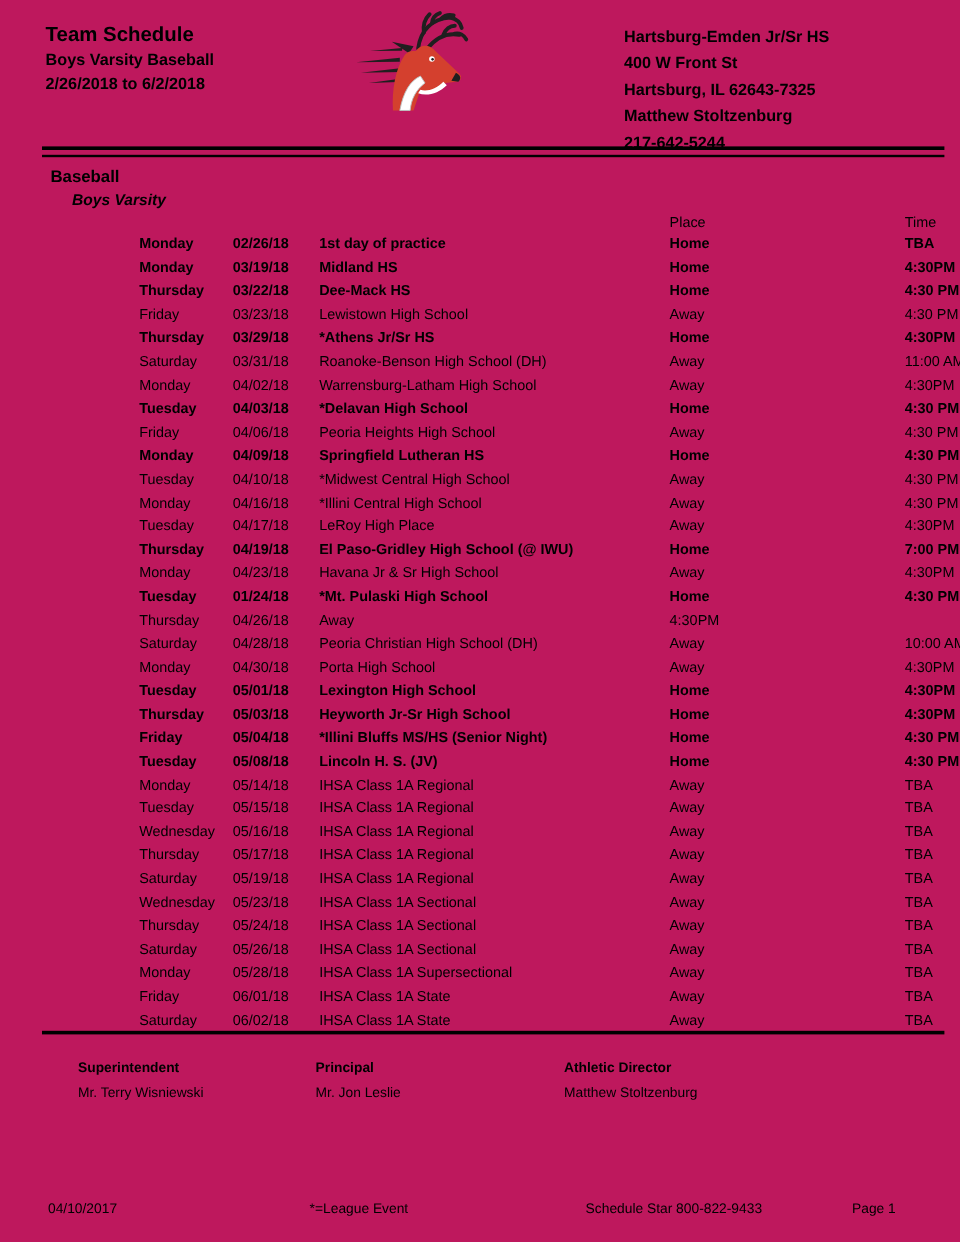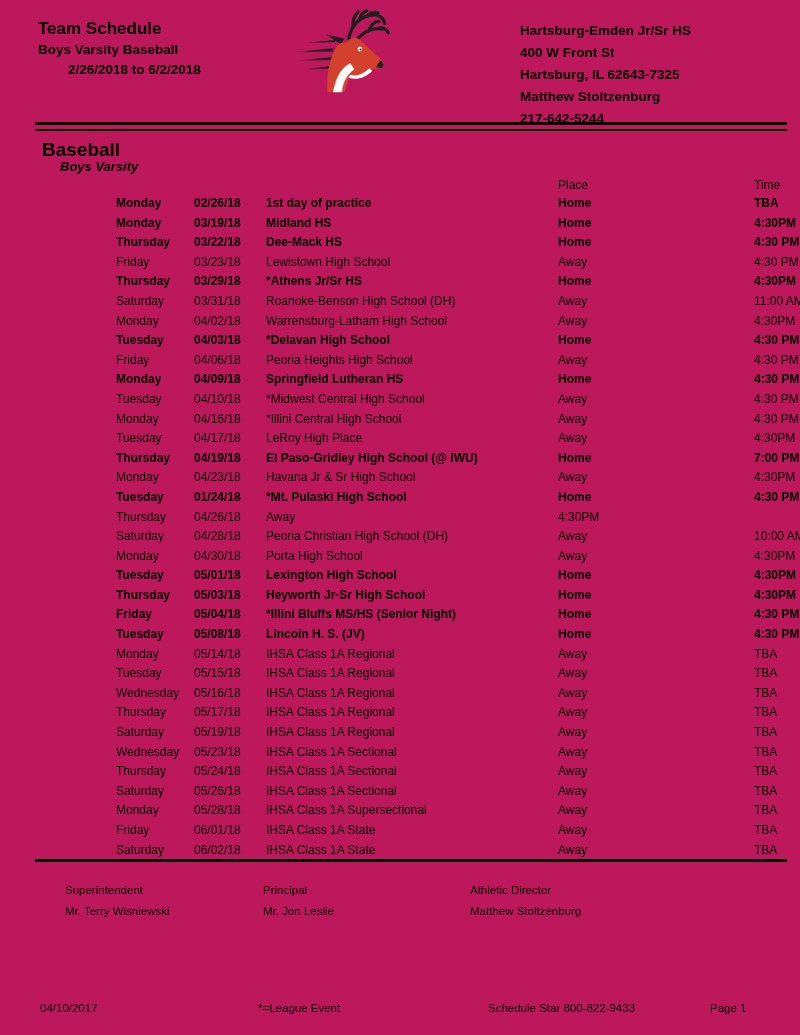--- a/index.html
+++ b/index.html
@@ -4,44 +4,44 @@
 <style>
   html,body { margin:0; padding:0; background:#ffffff; }
   .page {
     position:relative; width:800px; height:1035px; background:#be185d;
     font-family:"Liberation Sans", sans-serif; color:#000; overflow:hidden;
   }
   
   .hdr-left { position:absolute; left:38px; top:18px; }
   .hdr-title { font-size:17px; font-weight:bold; line-height:22px; }
   .hdr-sub   { font-size:13.5px; font-weight:bold; line-height:20px; }
-  .hdr-range { font-size:13.5px; font-weight:bold; line-height:20px;margin-left:30px; }
+  .hdr-range { font-size:13.5px; font-weight:bold; line-height:20px; }
   .logo { position:absolute; left:295px; top:8px; }
   .hdr-right { position:absolute; left:520px; top:20px; font-size:13.5px; font-weight:bold; line-height:22px; }
   
   .double-rule { position:absolute; left:35px; width:752px; top:122px; height:9px;
     border-top:3px solid #000; border-bottom:2px solid #000; box-sizing:border-box; }
   .single-rule { position:absolute; left:35px; width:752px; top:859px; border-top:3px solid #000; }
   
-  .sport { position:absolute; left:42px; top:139px; font-size:19px; font-weight:bold; }
+  .sport { position:absolute; left:42px; top:139px; font-size:14px; font-weight:bold; }
   .level { position:absolute; left:60px; top:159px; font-size:13px; font-weight:bold; font-style:italic; }
   
   .sched { position:absolute; left:0; top:176px; width:800px; }
   .row {
     display:grid; grid-template-columns:78px 72px 292px 196px 1fr;
     padding-left:116px; height:19.6px; line-height:19.6px; font-size:12px;
     white-space:nowrap;
   }
   .row.bold { font-weight:bold; }
   .row.cols-header { height:18px; line-height:18px; font-weight:normal; }
   
   .staff { position:absolute; left:0; top:884px; width:800px; height:60px; }
   .staff-col { position:absolute; top:0; font-size:11.5px; }
   .staff-col.c0 { left:65px; } .staff-col.c1 { left:263px; } .staff-col.c2 { left:470px; }
-  .staff-title { font-weight:normal; }
+  .staff-title { font-weight:bold; }
   .staff-name { margin-top:9px; font-weight:normal; }
   
   .pfoot { position:absolute; left:0; top:1002px; width:800px; font-size:11.5px; }
   .pfoot span { position:absolute; top:0; white-space:nowrap; }
   .pf-date { left:40px; } .pf-legend { left:258px;text-align:center; } .pf-vendor { left:488px; } .pf-page { left:710px; }
 </style>
 </head>
 <body>
 
 <div class="page">

